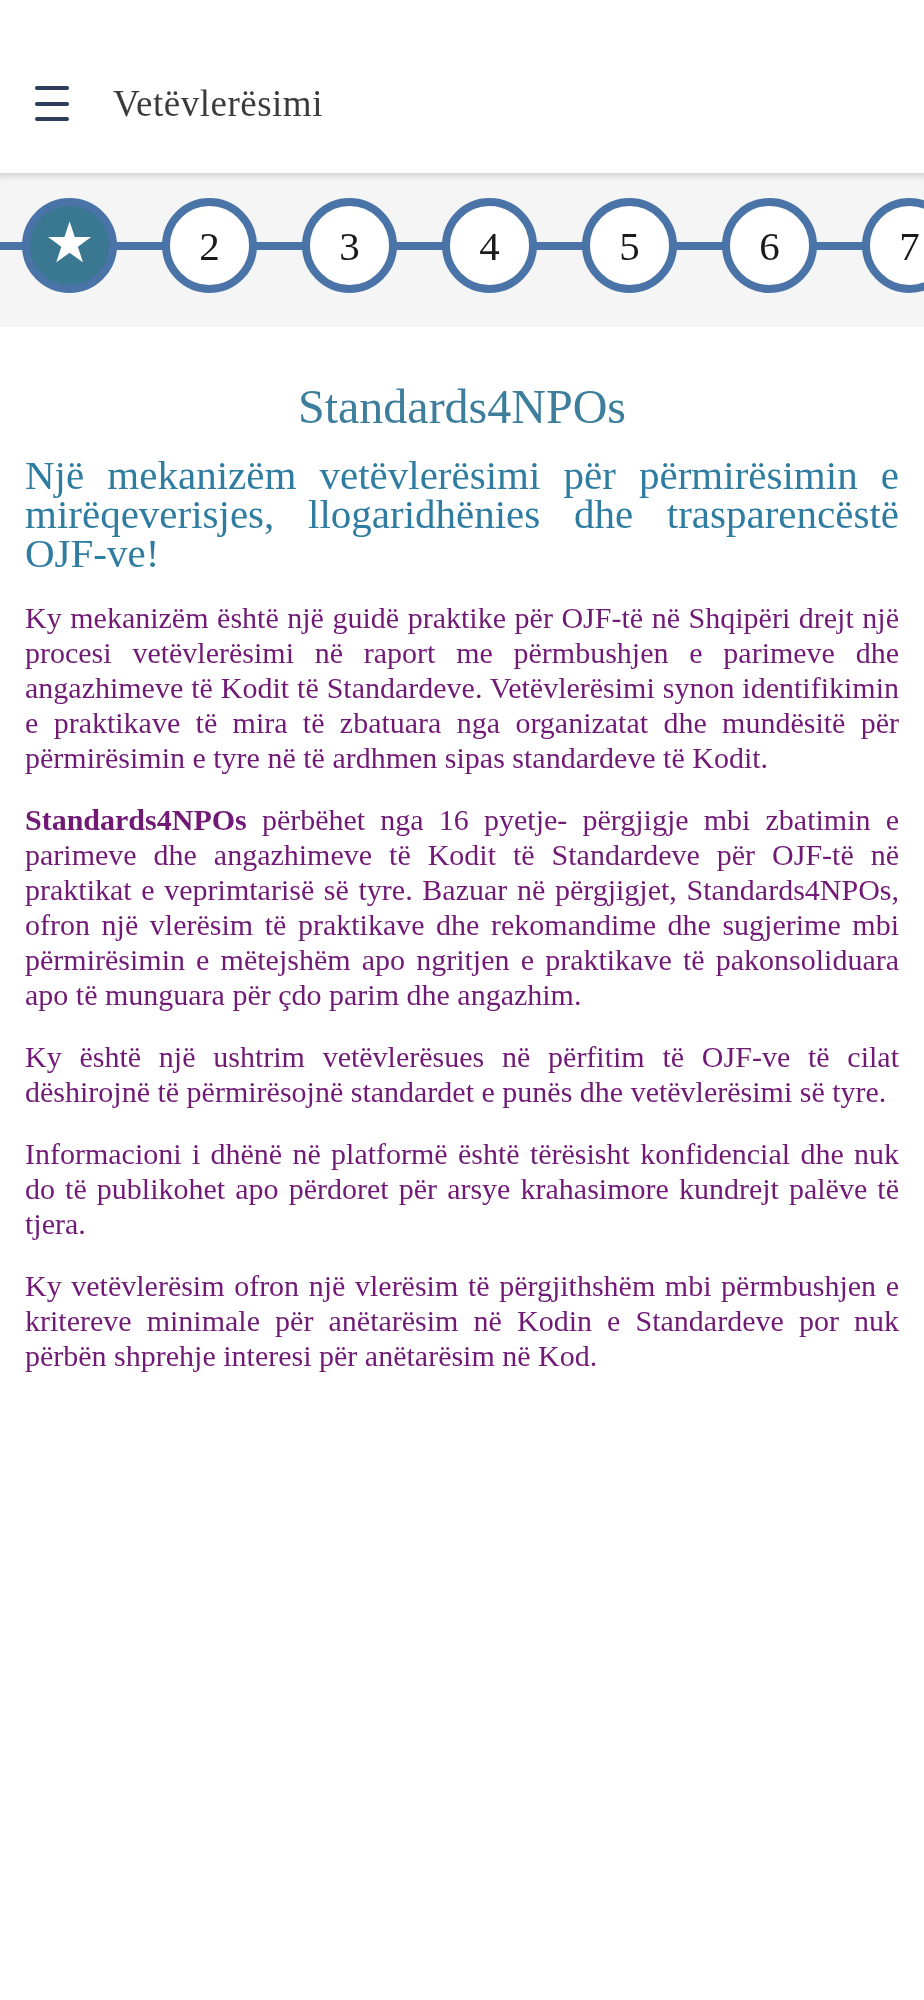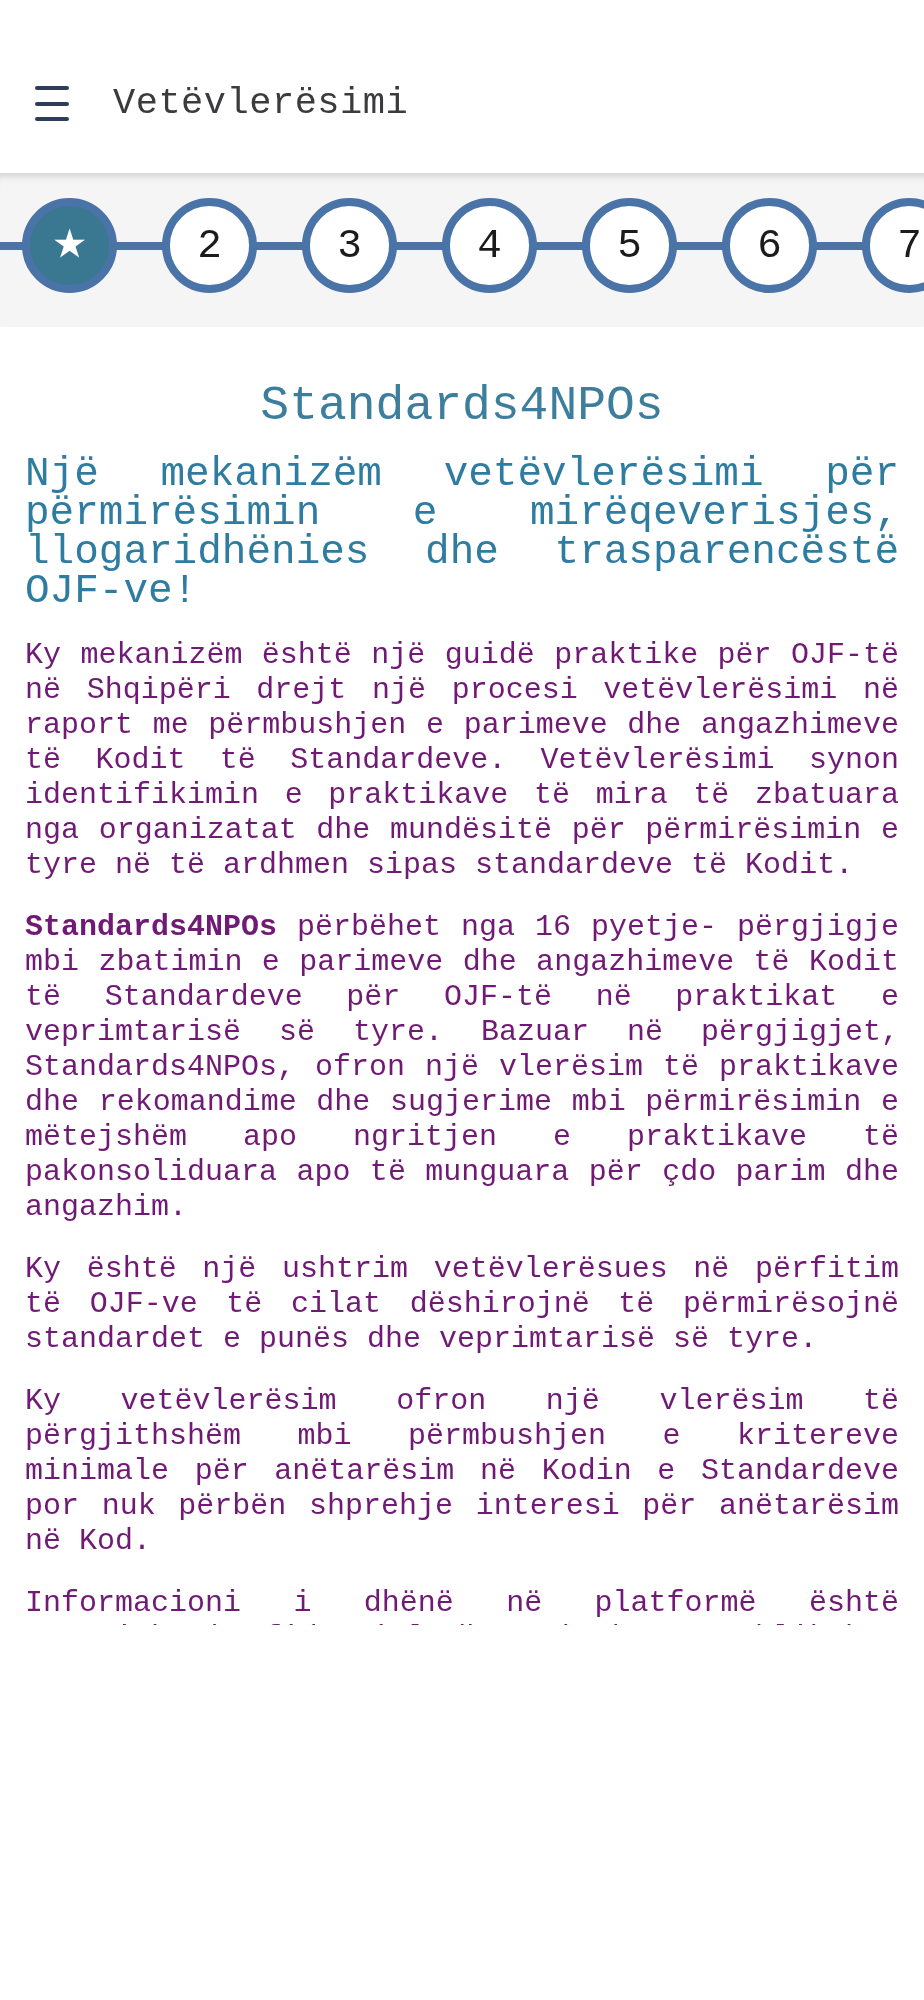--- a/index.html
+++ b/index.html
@@ -3,21 +3,21 @@
 <meta charset="utf-8">
 <style>
   * { box-sizing: border-box; }
   body { margin: 0; background: #ffffff; }
   .screen {
     position: relative;
     width: 924px;
     height: 1625px;
     background: #ffffff;
     overflow: hidden;
-    font-family: Liberation Mono, monospace;
+    font-family: Liberation Serif, serif;
   }
 
   
   .header {
     position: absolute; top: 0; left: 0;
     width: 100%; height: 173px; background: #ffffff;
   }
   .menu-btn {
     position: absolute; left: 35px; top: 86px;
     width: 34px; height: 35px;
@@ -131,22 +131,22 @@
       <span>7</span>
     </div>
   </div>
 
   <div class="content">
     <h1 class="page-heading">Standards4NPOs</h1>
     <p class="subtitle">Një mekanizëm vetëvlerësimi për përmirësimin e mirëqeverisjes, llogaridhënies dhe trasparencëstë OJF-ve!</p>
     <div class="body-text">
       <p><b></b><span>Ky mekanizëm është një guidë praktike për OJF-të në Shqipëri drejt një procesi vetëvlerësimi në raport me përmbushjen e parimeve dhe angazhimeve të Kodit të Standardeve. Vetëvlerësimi synon identifikimin e praktikave të mira të zbatuara nga organizatat dhe mundësitë për përmirësimin e tyre në të ardhmen sipas standardeve të Kodit.</span></p>
       <p><b>Standards4NPOs</b><span> përbëhet nga 16 pyetje- përgjigje mbi zbatimin e parimeve dhe angazhimeve të Kodit të Standardeve për OJF-të në praktikat e veprimtarisë së tyre. Bazuar në përgjigjet, Standards4NPOs, ofron një vlerësim të praktikave dhe rekomandime dhe sugjerime mbi përmirësimin e mëtejshëm apo ngritjen e praktikave të pakonsoliduara apo të munguara për çdo parim dhe angazhim.</span></p>
-      <p><b></b><span>Ky është një ushtrim vetëvlerësues në përfitim të OJF-ve të cilat dëshirojnë të përmirësojnë standardet e punës dhe veprimtarisë së tyre.</span></p>
+      <p><b></b><span>Ky është një ushtrim vetëvlerësues në përfitim të OJF-ve të cilat dëshirojnë të përmirësojnë standardet e punës dhe vetëvlerësimi së tyre.</span></p>
+      <p><b></b><span>Informacioni i dhënë në platformë është tërësisht konfidencial dhe nuk do të publikohet apo përdoret për arsye krahasimore kundrejt palëve të tjera.</span></p>
       <p><b></b><span>Ky vetëvlerësim ofron një vlerësim të përgjithshëm mbi përmbushjen e kritereve minimale për anëtarësim në Kodin e Standardeve por nuk përbën shprehje interesi për anëtarësim në Kod.</span></p>
-      <p><b></b><span>Informacioni i dhënë në platformë është tërësisht konfidencial dhe nuk do të publikohet apo përdoret për arsye krahasimore kundrejt palëve të tjera.</span></p>
     </div>
   </div>
 
   <button class="continue-btn">Kodin</button>
   <div class="home-indicator"></div>
 
 </div>
 
 </body></html>

